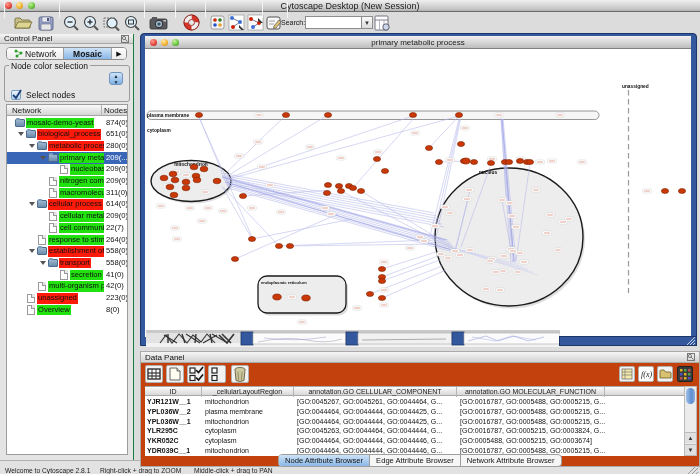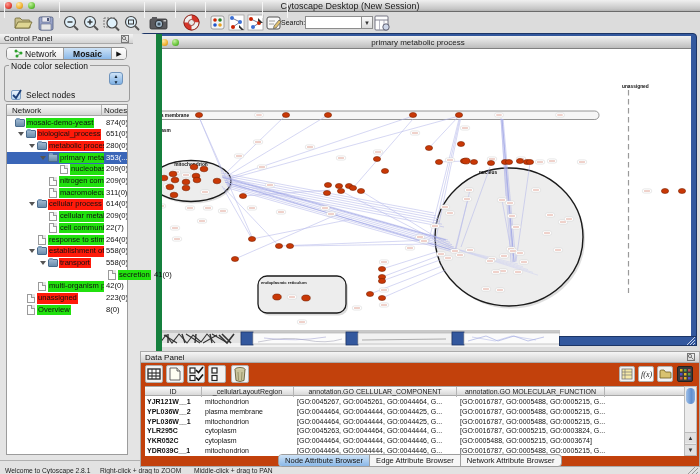--- a/index.html
+++ b/index.html
@@ -2,21 +2,21 @@
 <html><head><meta charset="utf-8"><style>
 *{margin:0;padding:0;box-sizing:border-box;}
 body{width:700px;height:474px;font-family:"Liberation Sans",sans-serif;overflow:hidden;position:relative;background:#dcdcdc;}
 .abs{position:absolute;}
 
 #titlebar{left:0;top:0;width:700px;height:12px;background:linear-gradient(#f0f0f0,#c6c6c6 80%,#b2b2b2);border-bottom:1px solid #6b6b6b;}
 #titlebar .t{width:100%;text-align:center;font-size:9px;color:#1a1a1a;line-height:12px;}
 .light{position:absolute;top:2px;width:7px;height:7px;border-radius:50%;}
 .tsep{position:absolute;top:2px;width:1px;height:16px;background:#b5b5b5;border-right:1px solid #f5f5f5;}
 
-#cpanel{left:0;top:34px;width:162px;height:426px;background:#e4e4e4;border-right:6px solid #15803d;}
+#cpanel{left:0;top:34px;width:134px;height:426px;background:#e4e4e4;border-right:1px solid #15803d;}
 #cphead{left:0;top:0;width:133px;height:10px;background:linear-gradient(#f5f5f5,#d2d2d2);border-bottom:1px solid #aaa;font-size:8px;color:#111;padding-left:4px;line-height:10px;}
 #tabs{left:6px;top:13px;width:121px;height:13px;border:1px solid #8e8e8e;border-radius:4px;background:#fcfcfc;display:flex;overflow:hidden;}
 #tabs .tab{font-size:8.5px;line-height:12px;text-align:center;color:#111;}
 #grpbox{left:4px;top:31px;width:126px;height:37px;border:1px solid #9b9b9b;border-radius:3px;}
 #grplab{left:9px;top:27px;background:#e4e4e4;font-size:8.5px;color:#111;padding:0 2px;}
 #combo{left:10px;top:38px;width:113px;height:13px;background:#fff;border:1px solid #949494;border-radius:3px;font-size:8.5px;color:#111;line-height:12px;padding-left:8px;}
 #combobtn{left:109px;top:38px;width:14px;height:13px;border-radius:3px;background:linear-gradient(#cfe3f7,#7fb1e4);border:1px solid #6f94bd;color:#123;font-size:5px;line-height:6px;text-align:center;}
 #cbx{left:11px;top:56px;width:10px;height:10px;border:1px solid #7c9ec4;border-radius:2px;background:linear-gradient(#eaf3fc,#b9d6f0);}
 #cbxlab{left:26px;top:56px;font-size:8.5px;color:#111;}
 #treebox{left:6px;top:70px;width:122px;height:351px;background:#fff;border:1px solid #9c9c9c;}
@@ -536,21 +536,21 @@
       <div class="trow" style="top:35.4px;">
         <div class="tri" style="left:22px"></div>
         <div class="fold" style="left:30px"></div>
         <div class="lab" style="left:41px;background:#ff1a0a;max-width:56px;">metabolic process</div>
         <div class="num" style="">280(0)</div>
       </div>
       <div class="trow" style="top:47.099999999999994px;background:#3a66b8;">
         <div class="tri" style="left:33px"></div>
         <div class="fold" style="left:41px"></div>
         <div class="lab" style="left:52px;background:#21e10e;max-width:45px;">primary metabo</div>
-        <div class="num" style="color:#fff;">353(...</div>
+        <div class="num" style="color:#fff;">209(...</div>
       </div>
       <div class="trow" style="top:58.8px;">
         <div class="leaf" style="left:53px"></div>
         <div class="lab" style="left:63px;background:#21e10e;max-width:34px;">nucleobase-</div>
         <div class="num" style="">209(0)</div>
       </div>
       <div class="trow" style="top:70.5px;">
         <div class="leaf" style="left:42px"></div>
         <div class="lab" style="left:52px;background:#21e10e;max-width:45px;">nitrogen compo</div>
         <div class="num" style="">209(0)</div>
@@ -586,21 +586,21 @@
         <div class="fold" style="left:30px"></div>
         <div class="lab" style="left:41px;background:#ff1a0a;max-width:56px;">establishment of lo</div>
         <div class="num" style="">558(0)</div>
       </div>
       <div class="trow" style="top:152.39999999999998px;">
         <div class="tri" style="left:33px"></div>
         <div class="fold" style="left:41px"></div>
         <div class="lab" style="left:52px;background:#ff1a0a;max-width:45px;">transport</div>
         <div class="num" style="">558(0)</div>
       </div>
-      <div class="trow" style="top:164.09999999999997px;margin-left:48px;">
+      <div class="trow" style="top:164.09999999999997px;">
         <div class="leaf" style="left:53px"></div>
         <div class="lab" style="left:63px;background:#21e10e;max-width:34px;">secretion</div>
         <div class="num" style="">41(0)</div>
       </div>
       <div class="trow" style="top:175.79999999999995px;">
         <div class="leaf" style="left:31px"></div>
         <div class="lab" style="left:41px;background:#21e10e;max-width:56px;">multi-organism pro</div>
         <div class="num" style="">42(0)</div>
       </div>
       <div class="trow" style="top:187.49999999999994px;">

